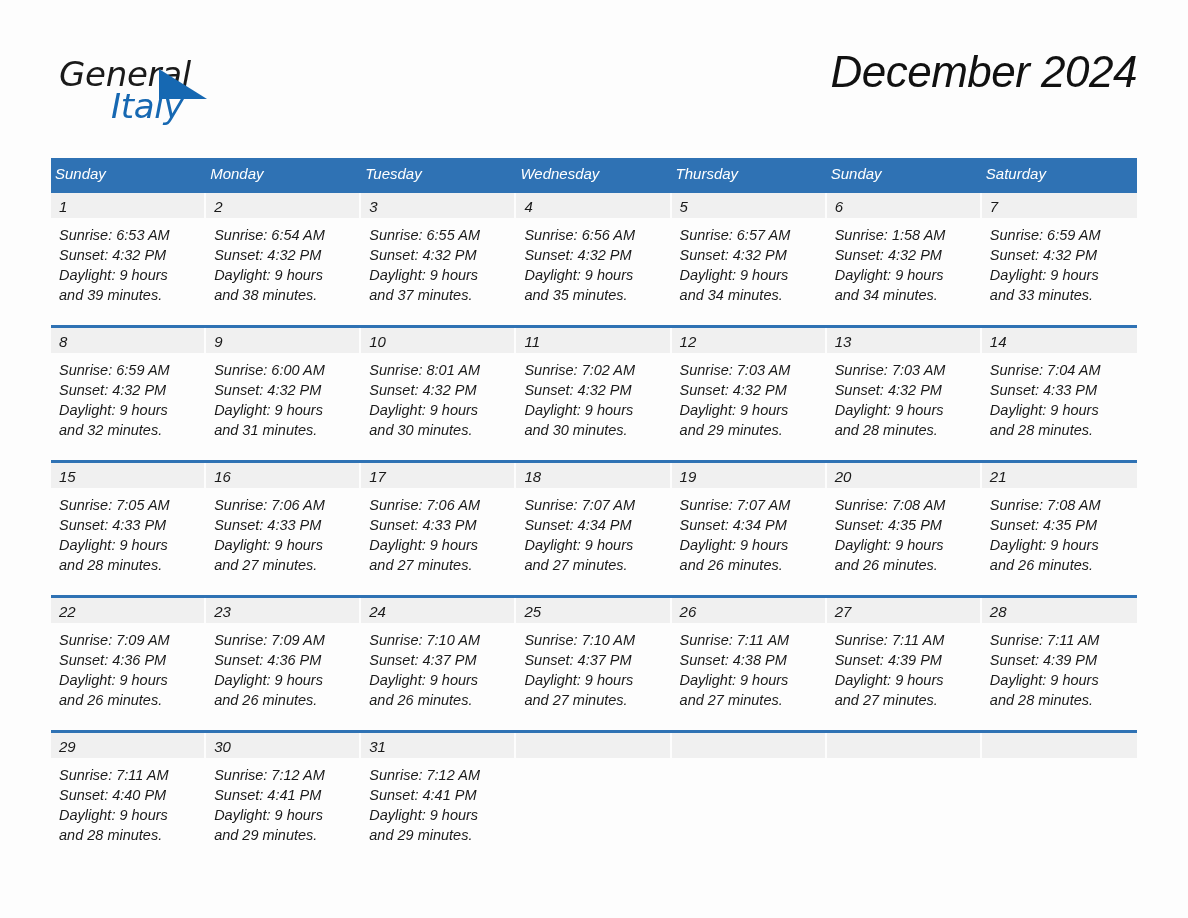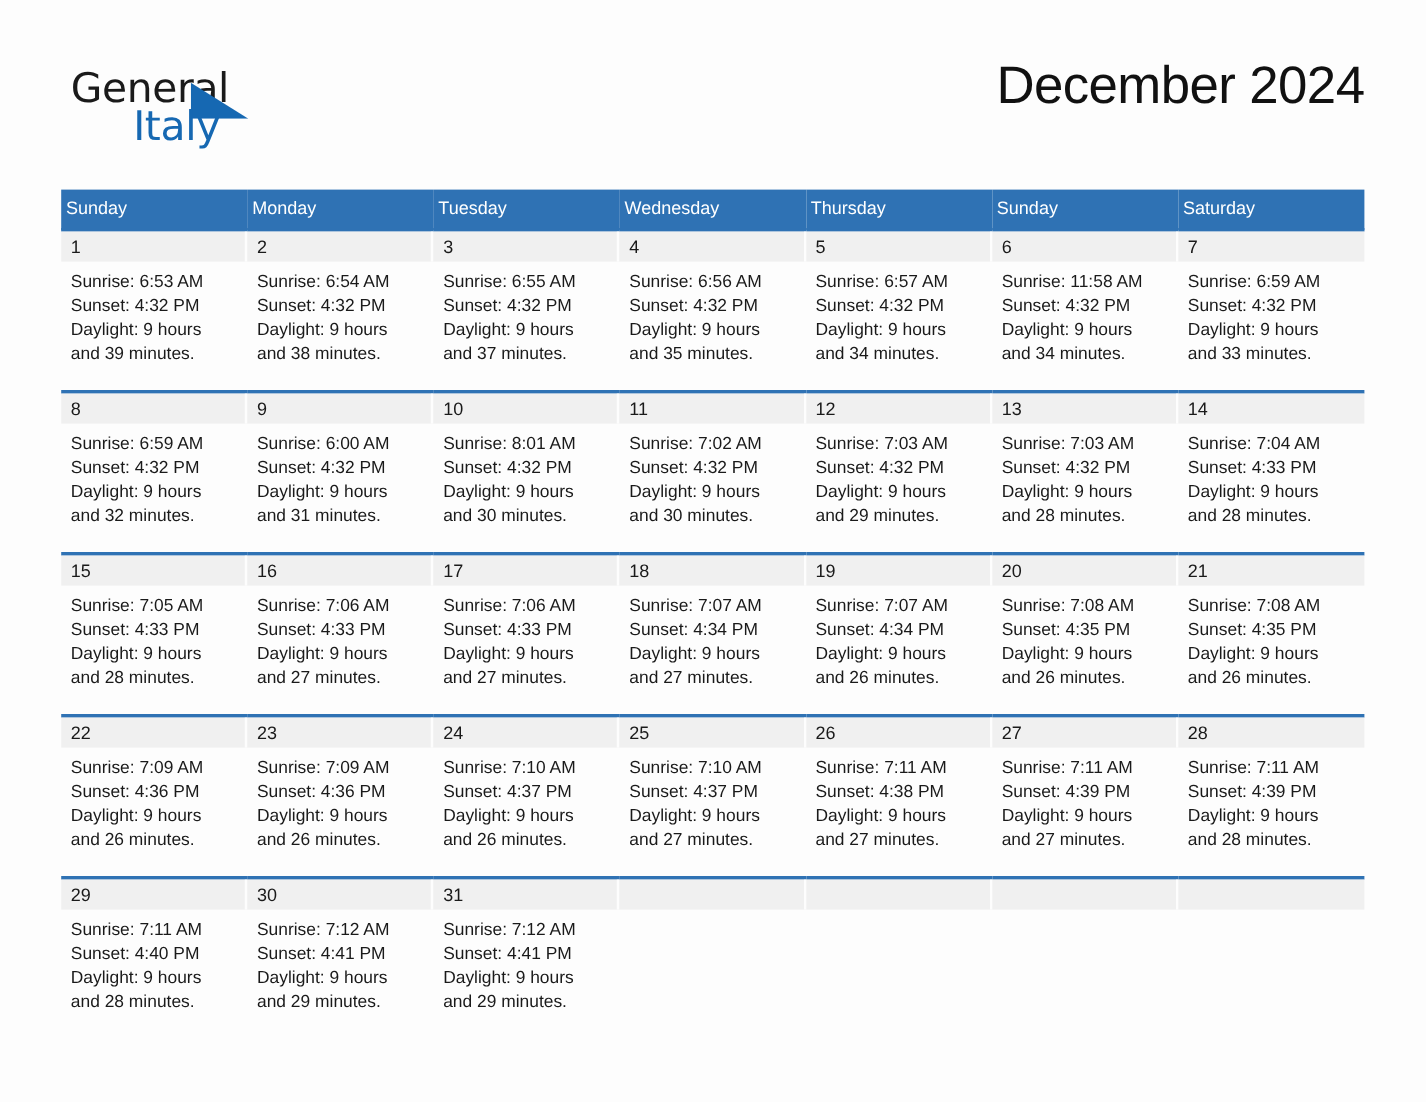--- a/index.html
+++ b/index.html
@@ -14,20 +14,21 @@
     font-family: "Liberation Sans", sans-serif;
     color: #1a1a1a;
     overflow: hidden;
   }
 
   .page {
     position: relative;
     width: 1188px;
     height: 712px;
     padding: 0;
+    font-style: italic;
   }
 
   
   .masthead {
     position: absolute;
     left: 51px;
     top: 44px;
     width: 1086px;
     height: 106px;
   }
@@ -237,21 +238,21 @@
                 <div>Sunset: 4:32 PM</div>
                 <div>Daylight: 9 hours</div>
                 <div>and 34 minutes.</div>
               </div>
             </div>
           </td>
           <td>
             <div class="daycell">
               <div class="daynum-strip">6</div>
               <div class="details">
-                <div>Sunrise: 11:58 AM</div>
+                <div>Sunrise: 1:58 AM</div>
                 <div>Sunset: 4:32 PM</div>
                 <div>Daylight: 9 hours</div>
                 <div>and 34 minutes.</div>
               </div>
             </div>
           </td>
           <td>
             <div class="daycell">
               <div class="daynum-strip">7</div>
               <div class="details">

